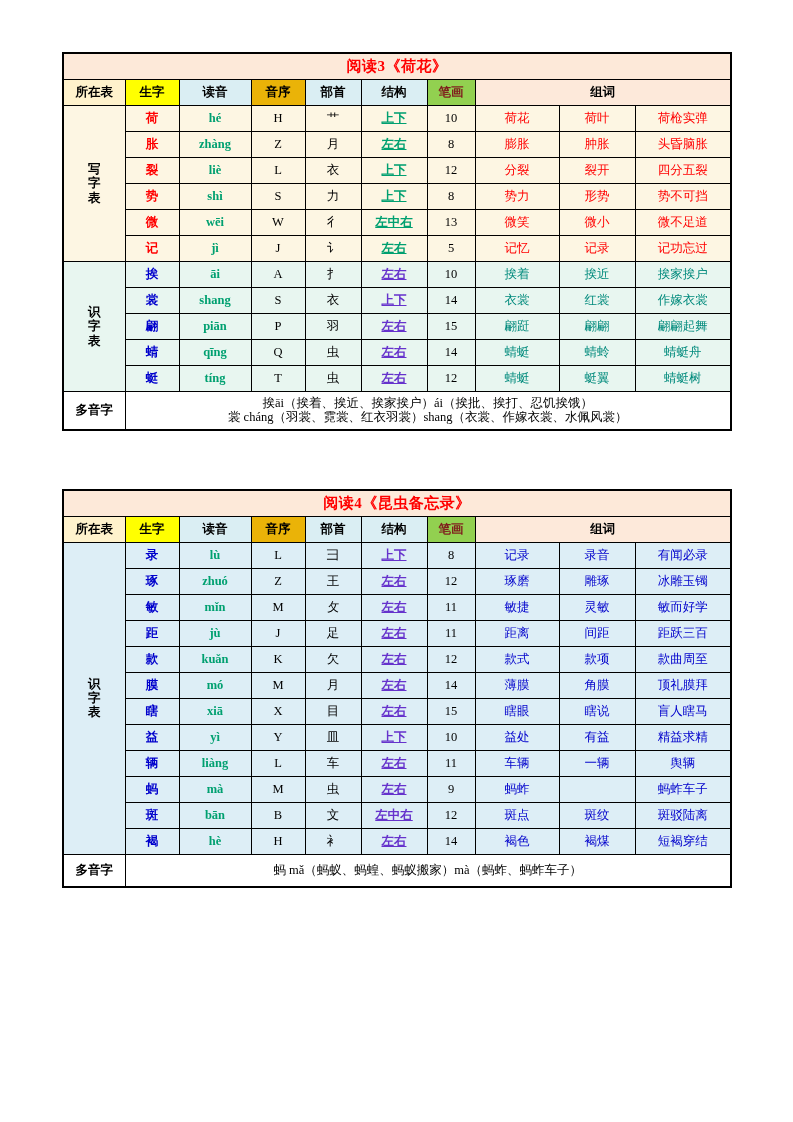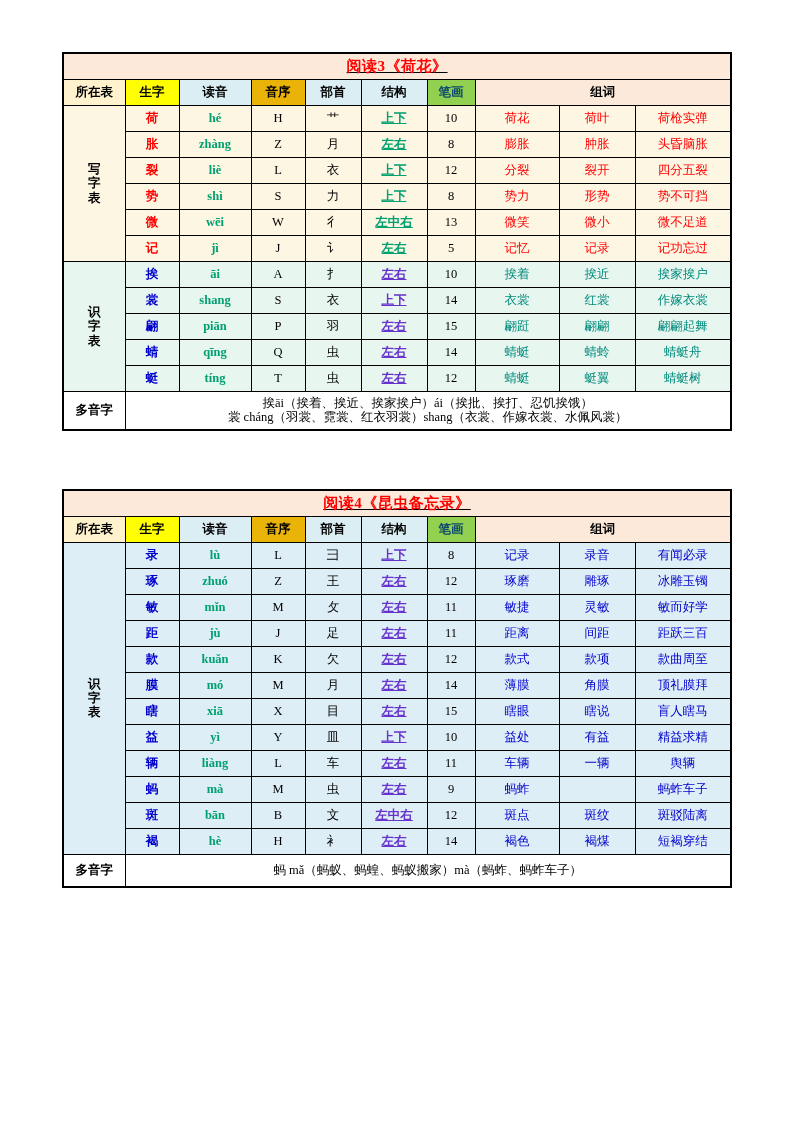--- a/index.html
+++ b/index.html
@@ -36,41 +36,40 @@
     vertical-align: middle;
     padding: 1px 2px;
     font-size: 12.5px;
     line-height: 1.15;
     height: 23px;
   }
   
   .title-row td {
     background: #fde9d9;
     height: 30px;
-    text-decoration: underline;
   }
   .title-text {
     color: #ff0000;
     font-weight: bold;
     font-size: 15px;
     letter-spacing: 0.5px;
   }
   
   .hdr td {
     font-weight: bold;
     font-size: 12.5px;
     height: 25px;
   }
   .hdr .c-where { background: #fff2cc; color: #000; }
   .hdr .c-char  { background: #ffff00; color: #000; }
   .hdr .c-pin   { background: #daeef3; color: #000; }
   .hdr .c-ord   { background: #eab308; color: #000; }
   .hdr .c-rad   { background: #daeef3; color: #000; }
   .hdr .c-struct{ background: #daeef3; color: #000; }
-  .hdr .c-str   { background: #92d050; color: #0c4a6e; }
+  .hdr .c-str   { background: #92d050; color: #7f1d1d; }
   .hdr .c-words { background: #fde9da; color: #000; }
 
   
   .sec {
     font-weight: bold;
     font-size: 13px;
     width: 62px;
     line-height: 1.45;
   }
   .sec span { display: block; }

